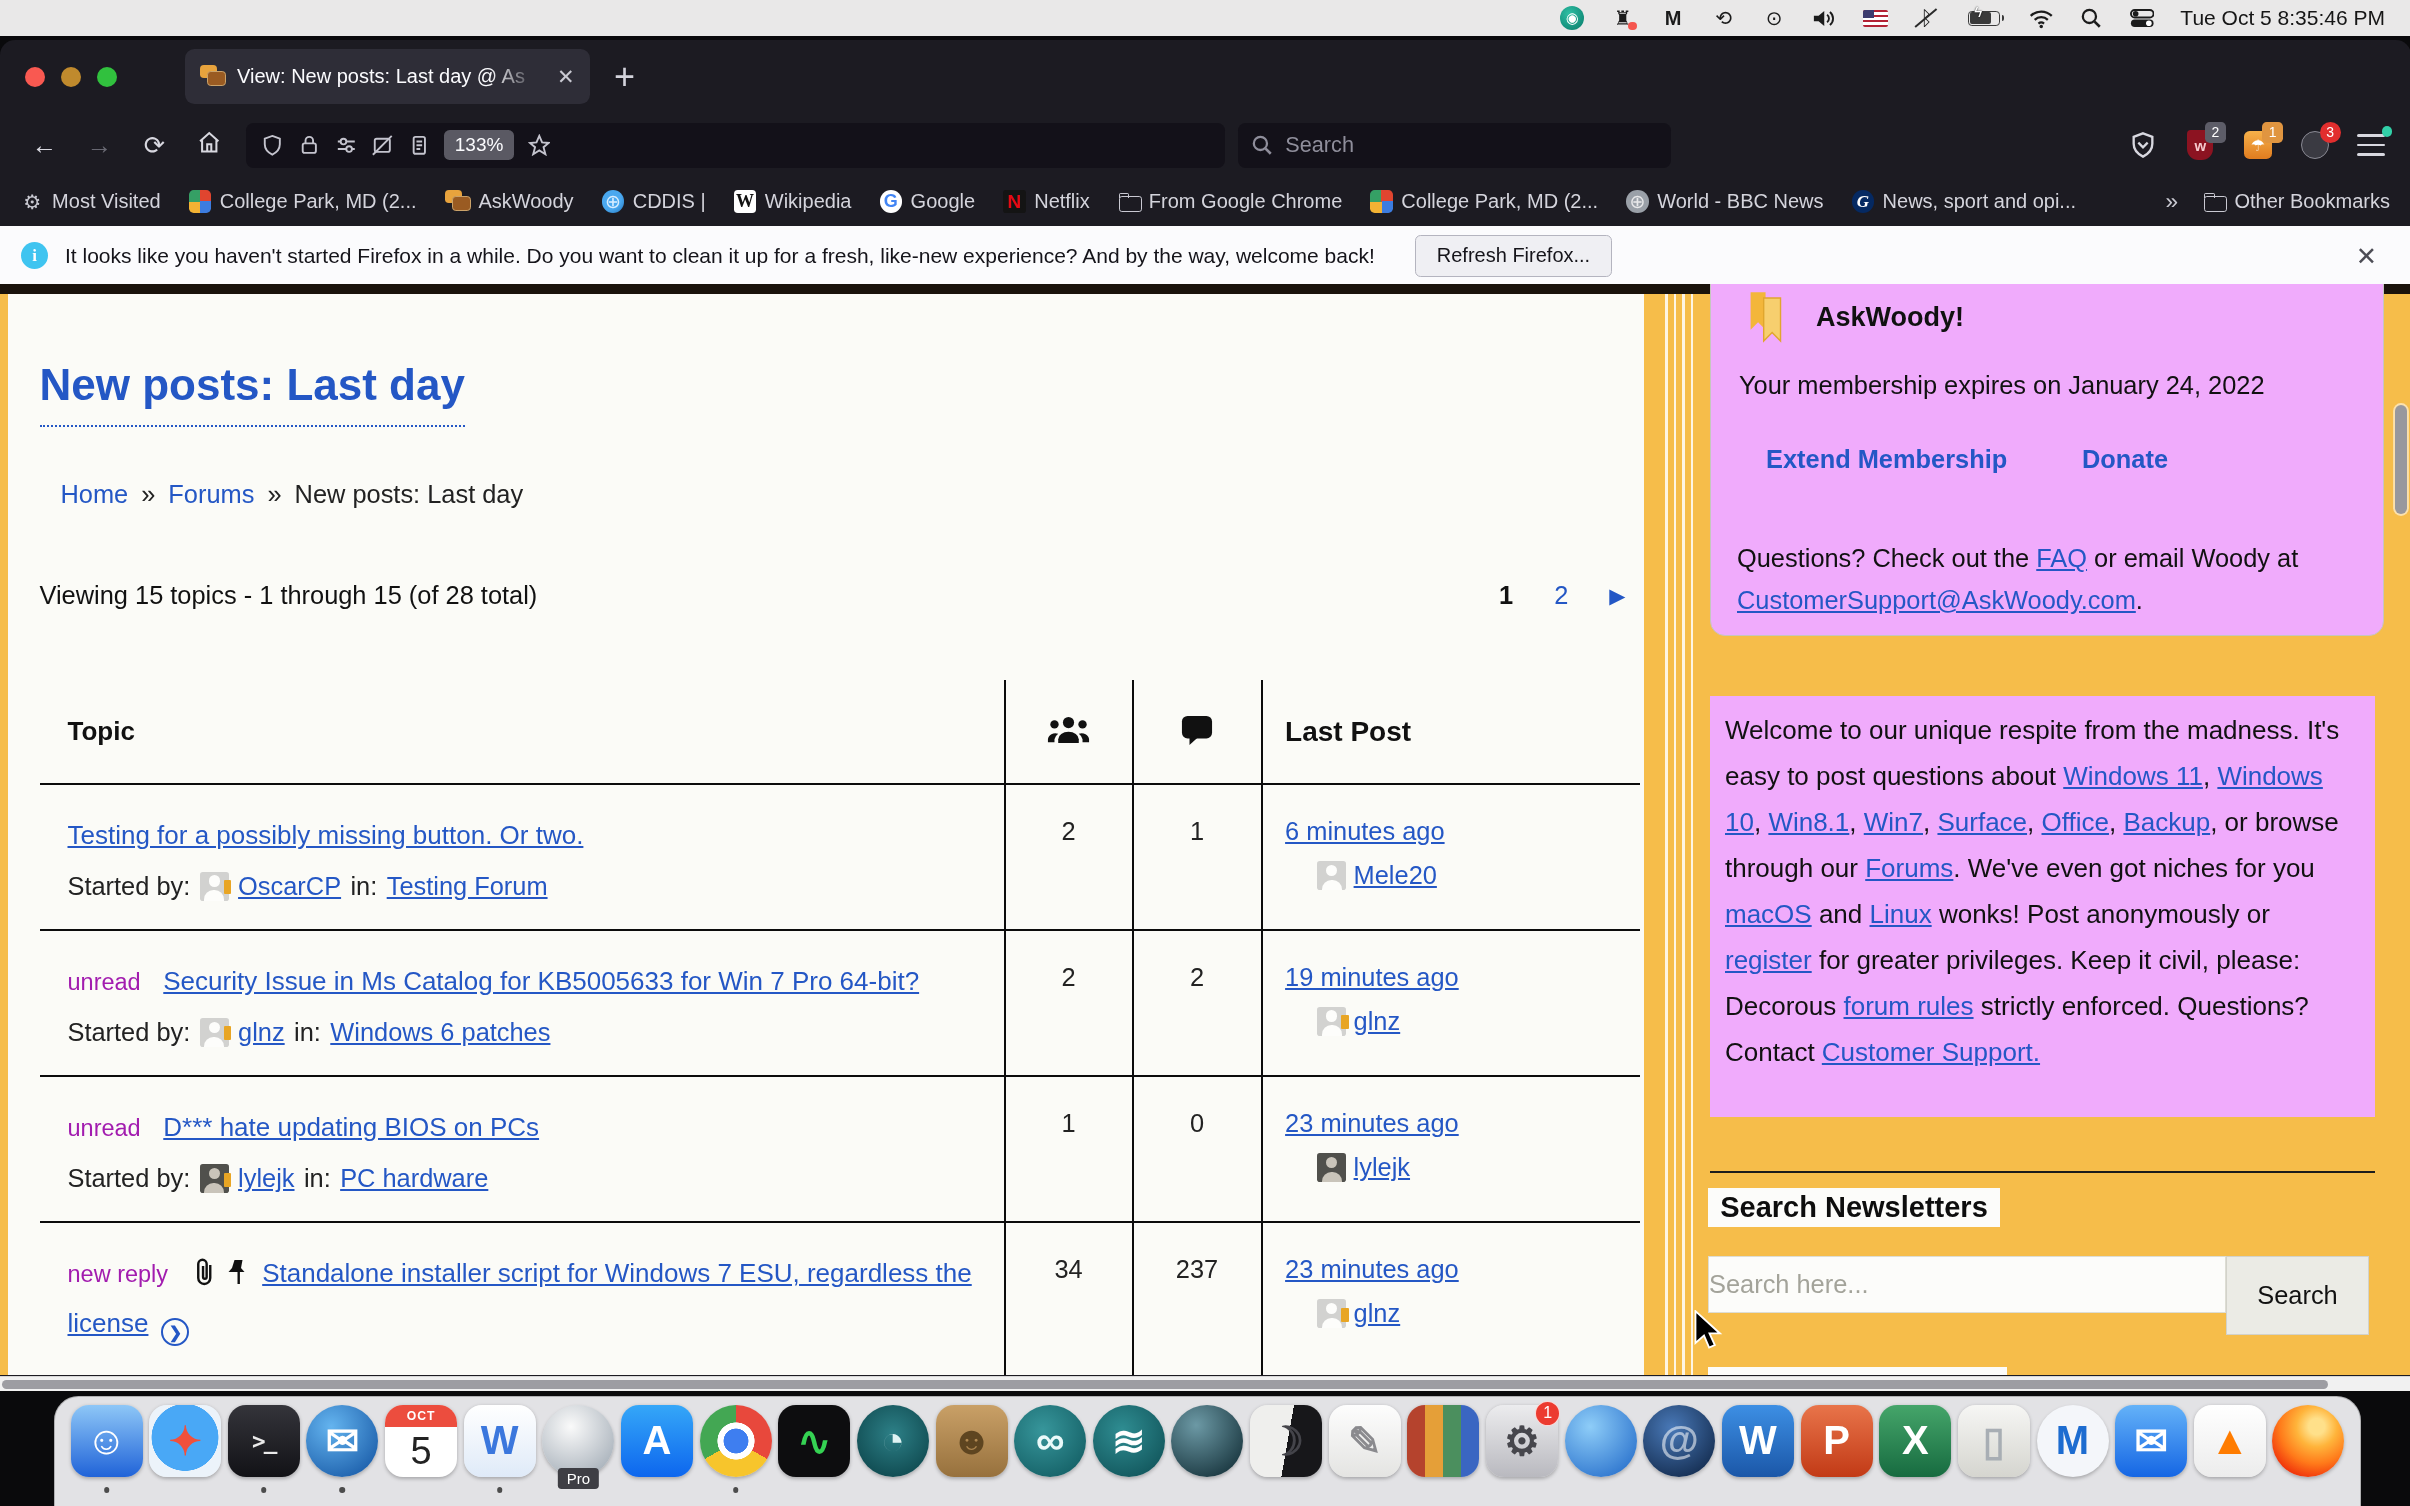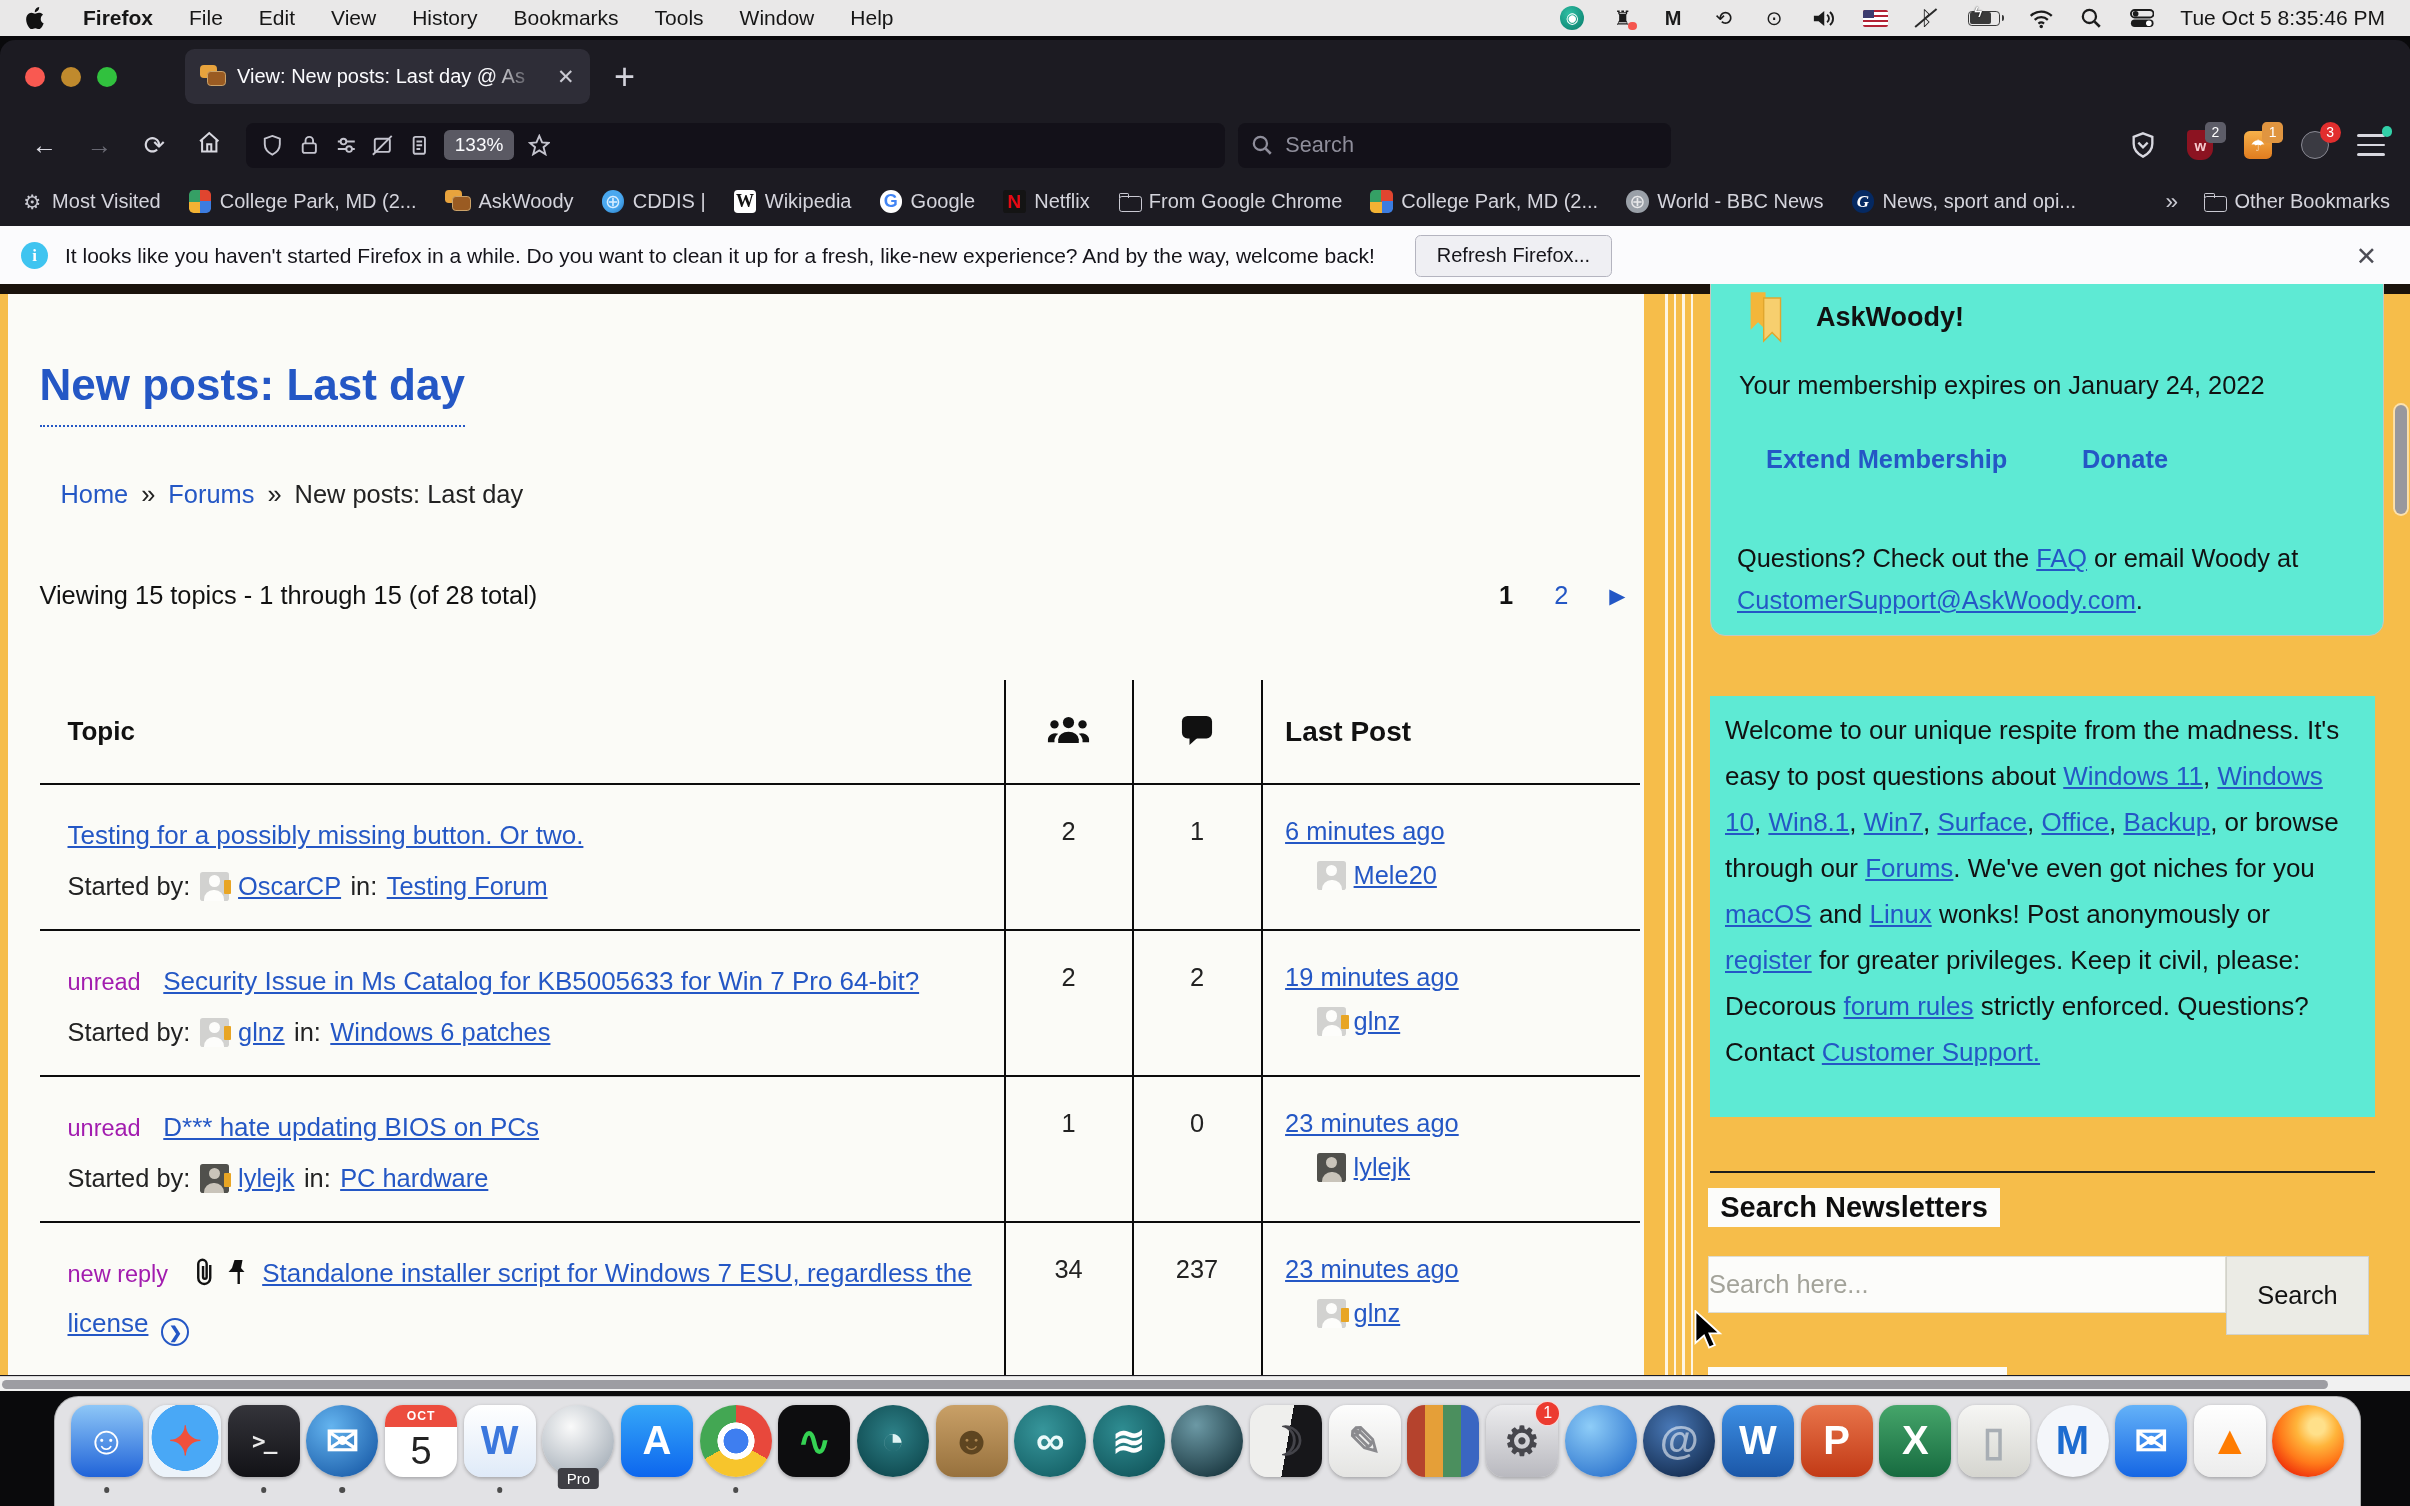--- a/index.html
+++ b/index.html
@@ -137,21 +137,21 @@
   .avatar{width:29px;height:29px;border-radius:2.8px;background:#d2d2d0;position:relative;flex:none;display:inline-block;}
   .avatar::before{content:"";position:absolute;left:9px;top:3.8px;width:11.3px;height:11.3px;border-radius:50%;background:#fdfdfb;}
   .avatar::after{content:"";position:absolute;left:4.7px;bottom:0;width:20px;height:10.4px;border-radius:9.4px 9.4px 0 0;background:#fdfdfb;}
   .avatar.dark{background:#50504c;}
   .avatar.dark::before,.avatar.dark::after{background:#c9c4ba;}
   .avatar .rib{position:absolute;right:-2.8px;top:8.5px;width:7.5px;height:14px;background:#e8a524;border-radius:0.9px;z-index:2;}
 
   
   .pinstripes{position:absolute;left:1665px;top:10.4px;bottom:0;width:28px;
     background:repeating-linear-gradient(90deg,rgba(255,255,255,.85) 0 2.8px,rgba(255,255,255,0) 2.8px 8.5px);}
-  .card{position:absolute;background:#5eead4;}
+  .card{position:absolute;background:#f0abfc;}
   .member-card{left:1710px;top:-55px;width:674px;height:407px;border:1.9px solid #c6c6c0;border-radius:15px;}
   .ribbon{position:absolute;left:34px;top:62px;width:43px;height:53px;}
   .member-title{position:absolute;left:105px;top:72px;font-size:27px;font-weight:bold;color:#111;}
   .member-exp{position:absolute;left:28px;top:141px;font-size:25.4px;color:#111;}
   .member-links{position:absolute;left:0;top:215px;width:100%;font-size:25.4px;font-weight:bold;}
   .member-links .ml1{position:absolute;left:55px;white-space:nowrap;}
   .member-links .ml2{position:absolute;left:371px;white-space:nowrap;}
   .member-q{position:absolute;left:26px;top:307px;width:621px;font-size:25.4px;line-height:42px;color:#111;}
   .welcome-box{left:1710px;top:412px;width:665px;min-height:421px;padding:11.3px 15px;font-size:26px;line-height:46px;color:#111;}
   .side-hr{position:absolute;left:1710px;top:887px;width:665px;border-top:2.8px solid #1c1c1c;}
@@ -189,38 +189,20 @@
   .cal-top{height:22.6px;background:#ec4d3e;color:#fff;font-size:12.2px;font-weight:bold;display:flex;align-items:center;justify-content:center;letter-spacing:0.9px;}
   .cal-day{flex:1;display:flex;align-items:center;justify-content:center;font-size:38px;color:#222;font-weight:400;}
   .chrome-ic{background:radial-gradient(circle,#3e7ef0 0 24%,#fff 25% 36%,rgba(0,0,0,0) 37%),
     conic-gradient(#e8483c 0 120deg,#f7c52c 120deg 240deg,#43a753 240deg 360deg);}
   .firefox-ic{background:radial-gradient(circle at 62% 30%,#ffe08a 0 12%,#ffb43b 30%,#ff7a1a 55%,#f0350b 78%,#c70a63 100%);}
 </style>
 </head>
 <body>
 
 <div class="menubar">
-  <div class="mb-left">
-    <span class="apple">
-      <svg viewBox="0 0 18 22" width="21" height="24.5">
-          <path fill="#111" d="M12.8 11.6c0-2.4 2-3.6 2.1-3.7-1.1-1.7-2.9-1.9-3.5-1.9-1.5-.2-2.9.9-3.7.9-.8 0-1.9-.9-3.2-.9C2.9 6.1 1.3 7 .5 8.5c-1.7 3-0.4 7.4 1.2 9.8.8 1.2 1.7 2.5 3 2.4 1.2 0 1.7-.8 3.2-.8s1.9.8 3.2.8c1.3 0 2.2-1.2 3-2.4.9-1.4 1.3-2.7 1.3-2.8-.1 0-2.6-1-2.6-3.9zM10.4 4.1c.7-.8 1.1-1.9 1-3.1-1 .1-2.2.7-2.9 1.5-.6.7-1.2 1.9-1 3 1.1.1 2.2-.6 2.9-1.4z"></path>
-        </svg>
-    </span>
-    <span style="display:flex;gap:36px;">
-        <span class="mb-item mb-app">Firefox</span>
-        <span class="mb-item">File</span>
-        <span class="mb-item">Edit</span>
-        <span class="mb-item">View</span>
-        <span class="mb-item">History</span>
-        <span class="mb-item">Bookmarks</span>
-        <span class="mb-item">Tools</span>
-        <span class="mb-item">Window</span>
-        <span class="mb-item">Help</span>
-      </span>
-  </div>
   <div class="mb-right">
     <span class="tray-ic teal-dot-app">◉</span>
     <span class="tray-ic rook-dot">♜</span>
     <span class="tray-ic" style="font-weight:bold;">M</span>
     <span class="tray-ic">⟲</span>
     <span class="tray-ic">⊙</span>
     <span class="tray-ic">
       <svg width="24.5" height="21" viewBox="0 0 26 22">
           <path fill="#1b1b1b" d="M2 8h5l6-5v16l-6-5H2z"></path>
           <path fill="none" stroke="#1b1b1b" stroke-width="2" d="M16 7a5 5 0 0 1 0 8 M19 4a9 9 0 0 1 0 14"></path>

